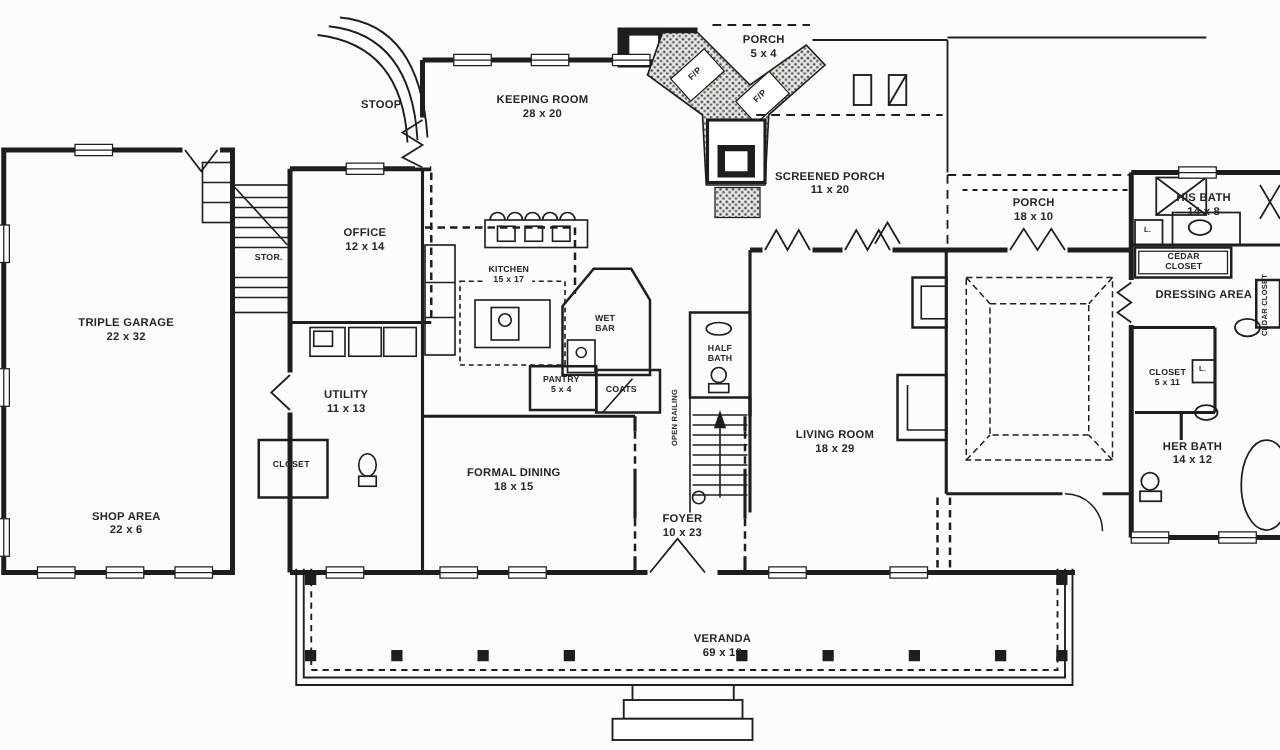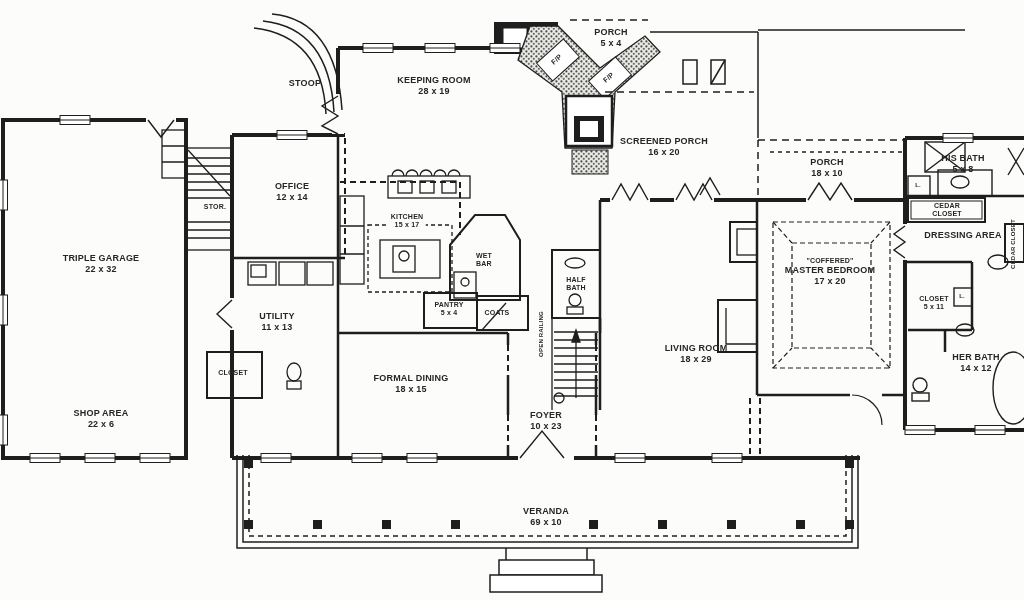--- a/index.html
+++ b/index.html
@@ -268,37 +268,37 @@
         <use href="#wh" x="990" y="430"></use>
     <use href="#wh" x="958" y="138"></use>
   </g>
 </svg>
 
 <div class="lbl" style="left:305px;top:84px">
       <span>STOOP</span>
     </div>
 <div class="lbl" style="left:434px;top:86px">
       <span>KEEPING ROOM</span>
-      <span>28 x 19</span>
+      <span>28 x 20</span>
     </div>
 <div class="lbl" style="left:611px;top:38px">
       <span>PORCH</span>
       <span>5 x 4</span>
     </div>
 <div class="lbl" style="left:664px;top:147px">
       <span>SCREENED PORCH</span>
-      <span>16 x 20</span>
+      <span>11 x 20</span>
     </div>
 <div class="lbl" style="left:827px;top:168px">
       <span>PORCH</span>
       <span>18 x 10</span>
     </div>
 <div class="lbl" style="left:963px;top:164px">
       <span>HIS BATH</span>
-      <span>5 x 8</span>
+      <span>14 x 8</span>
     </div>
 <div class="lbl sm" style="left:947px;top:210px">
       <span>CEDAR</span>
       <span>CLOSET</span>
     </div>
 <div class="lbl" style="left:963px;top:236px">
       <span>DRESSING AREA</span>
     </div>
 <div class="lbl xs vert" style="left:1013px;top:244px">
       <span>CEDAR CLOSET</span>
@@ -333,50 +333,45 @@
       <span>HALF</span>
       <span>BATH</span>
     </div>
 <div class="lbl" style="left:277px;top:322px">
       <span>UTILITY</span>
       <span>11 x 13</span>
     </div>
 <div class="lbl sm" style="left:233px;top:373px">
       <span>CLOSET</span>
     </div>
-<div class="lbl" style="left:830px;top:272px">
-      <span class="sm">"COFFERED"</span>
-      <span>MASTER BEDROOM</span>
-      <span>17 x 20</span>
-    </div>
-<div class="lbl" style="left:696px;top:354px">
+<div class="lbl" style="left:668px;top:354px">
       <span>LIVING ROOM</span>
       <span>18 x 29</span>
     </div>
 <div class="lbl sm" style="left:934px;top:303px">
       <span>CLOSET</span>
       <span>5 x 11</span>
     </div>
-<div class="lbl" style="left:976px;top:363px">
+<div class="lbl" style="left:954px;top:363px">
       <span>HER BATH</span>
       <span>14 x 12</span>
     </div>
 <div class="lbl" style="left:411px;top:384px">
       <span>FORMAL DINING</span>
       <span>18 x 15</span>
     </div>
 <div class="lbl" style="left:546px;top:421px">
       <span>FOYER</span>
       <span>10 x 23</span>
     </div>
 <div class="lbl" style="left:101px;top:419px">
       <span>SHOP AREA</span>
       <span>22 x 6</span>
     </div>
-<div class="lbl" style="left:546px;top:517px">
+<div class="lbl" style="left:578px;top:517px">
       <span>VERANDA</span>
       <span>69 x 10</span>
     </div>
 <div class="lbl fp" style="left:557px;top:60px">
       <span>F/P</span>
     </div>
 <div class="lbl fp" style="left:609px;top:78px">
       <span>F/P</span>
     </div>
 <div class="lbl xs vert" style="left:541px;top:334px">

